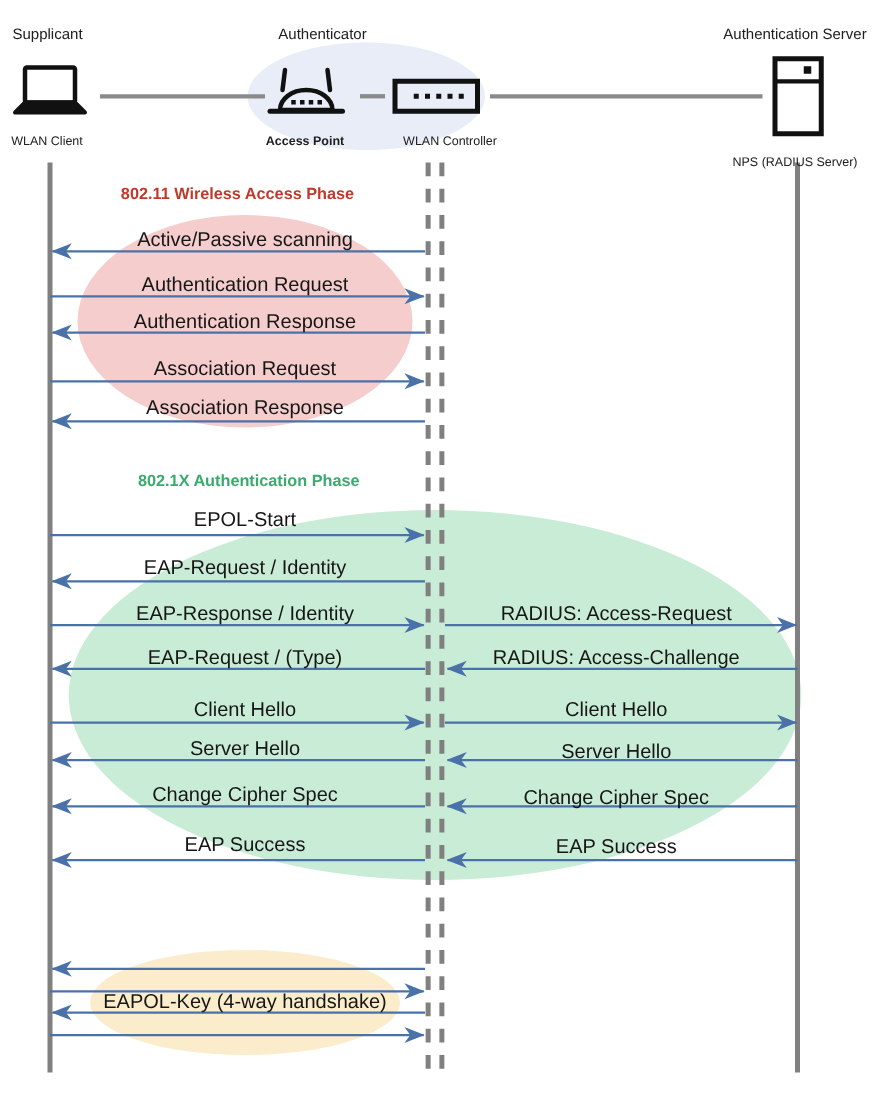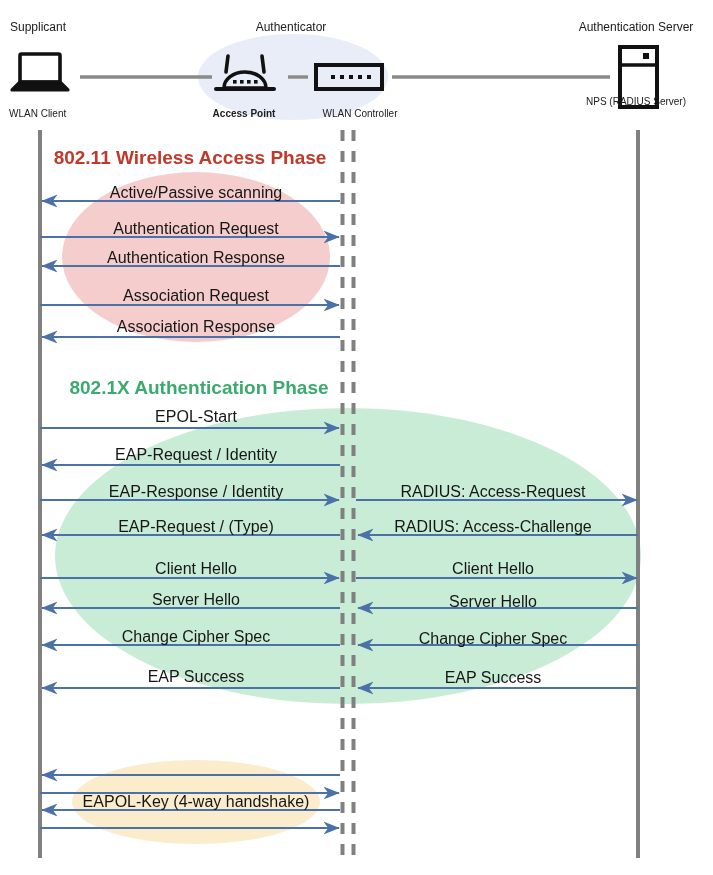--- a/index.html
+++ b/index.html
@@ -31,21 +31,21 @@
     white-space: nowrap;
   }
   .hdr-bot {
     position: absolute;
     font-size: 10px;
     color: #202020;
     white-space: nowrap;
   }
   .phase-title {
     position: absolute;
-    font-size: 19px;
+    font-size: 13px;
     font-weight: 600;
     white-space: nowrap;
     text-align: center;
   }
   .msg-label {
     position: absolute;
     font-size: 16px;
     color: #161616;
     white-space: nowrap;
     text-align: center;
@@ -148,27 +148,27 @@
       <line x1="638" y1="688" x2="358" y2="688" marker-end="url(#ah-left)"></line>
 
       <line x1="340" y1="775" x2="42" y2="775" marker-end="url(#ah-left)"></line>
       <line x1="40" y1="793" x2="339" y2="793" marker-end="url(#ah-right)"></line>
       <line x1="340" y1="810" x2="42" y2="810" marker-end="url(#ah-left)"></line>
       <line x1="40" y1="828" x2="339" y2="828" marker-end="url(#ah-right)"></line>
     </g>
   </svg>
 
   <div class="hdr-top" style="left:10px; top:20px;">Supplicant</div>
-  <div class="hdr-top" style="left:258px; top:20px; transform:translateX(-50%);margin-left:33px;">Authenticator</div>
+  <div class="hdr-top" style="left:258px; top:20px; transform:translateX(-50%);">Authenticator</div>
   <div class="hdr-top" style="left:636px; top:20px; transform:translateX(-50%);">Authentication Server</div>
 
   <div class="hdr-bot" style="left:9px; top:108px;">WLAN Client</div>
   <div class="hdr-bot" style="left:244px; top:108px; transform:translateX(-50%);font-weight:bold;">Access Point</div>
   <div class="hdr-bot" style="left:360px; top:108px; transform:translateX(-50%);">WLAN Controller</div>
-  <div class="hdr-bot" style="left:636px; top:96px; transform:translateX(-50%);">NPS (RADIUS Server)</div>
+  <div class="hdr-bot" style="left:636px; top:125px; transform:translateX(-50%);">NPS (RADIUS Server)</div>
 
   <div class="phase-title" style="left:190px; top:147px; transform:translateX(-50%); color:#c0392b;">802.11 Wireless Access Phase</div>
 
   <div class="phase-title" style="left:199px; top:377px; transform:translateX(-50%); color:#3baa6e;">802.1X Authentication Phase</div>
 
   <div style="position:absolute; left:185px; top:722px; transform:translateX(-50%); text-align:center; color:#d39554; font-size:13px; font-weight:600; line-height:19px; white-space:nowrap;">
   </div>
 
   <div class="msg-label" style="left:196px; top:184px;">Active/Passive scanning</div>
   <div class="msg-label" style="left:196px; top:220px;">Authentication Request</div>

